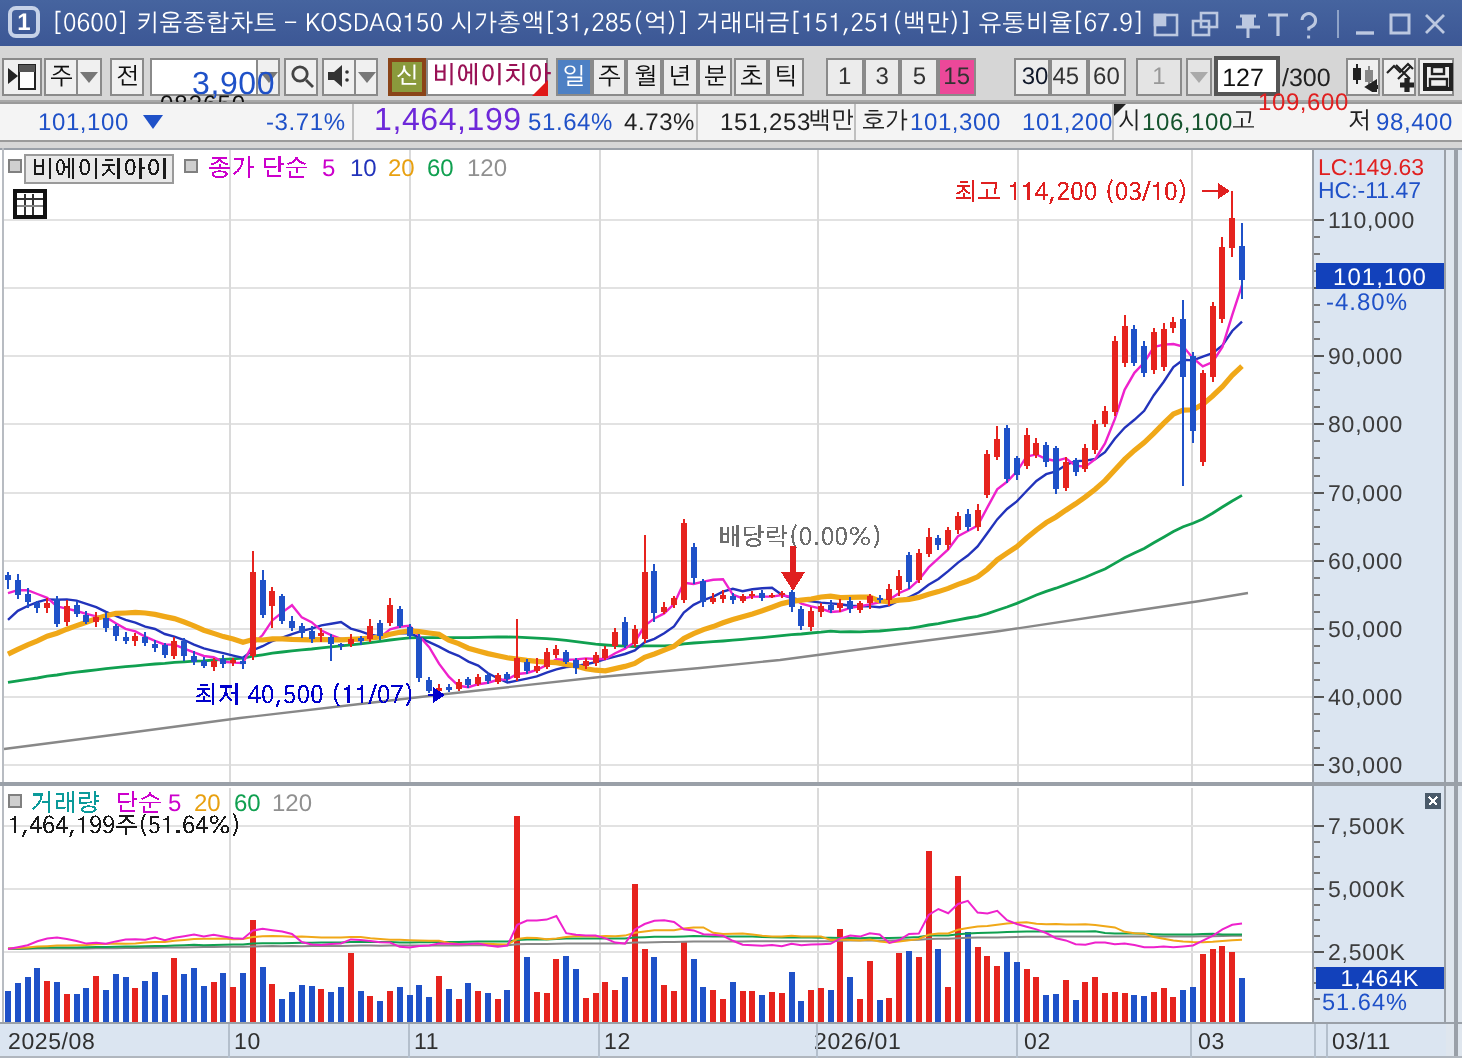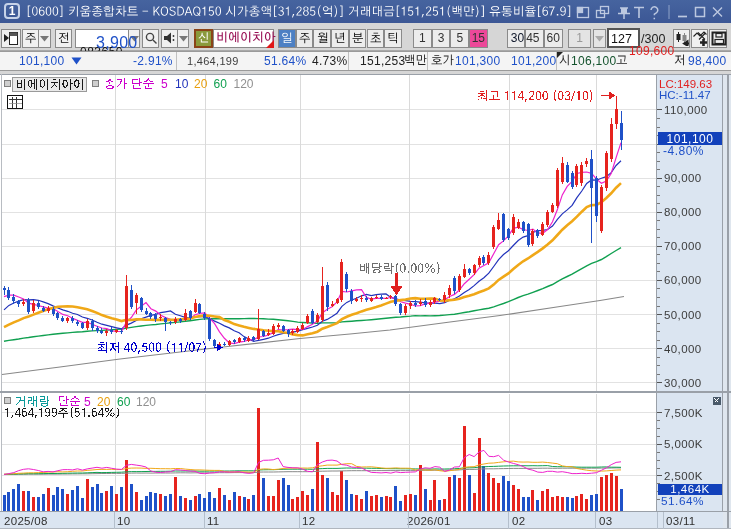--- a/index.html
+++ b/index.html
@@ -134,25 +134,25 @@
     <rect x="1.5" y="1.5" width="13" height="12" stroke-width="2"></rect>
     <rect x="5" y="2.5" width="6" height="3.5" stroke-width="1.2"></rect>
     <rect x="4" y="8.5" width="8.5" height="4" stroke-width="1.2"></rect>
   </svg>
 <div class="abs" style="left:0;top:51px;width:731px;height:20px;background:#f4f4f4;border:1px solid #9a9a9a;border-left:none;border-right:none"></div>
 <div class="abs" style="left:19px;top:54px;font-size:12px;color:#1f51c8;font-weight:normal;letter-spacing:0.3px;line-height:14px">101,100</div>
 <svg class="abs" style="left:71px;top:57px" width="11" height="8">
     <path d="M0.5 0.5 h10 l-5 7 z" fill="#1f51c8"></path>
   </svg>
 <div class="abs" style="left:96px;top:36px;font-size:16px;color:#1f51c8;font-weight:normal;letter-spacing:0.3px;line-height:14px">3,900</div>
-<div class="abs" style="left:133px;top:54px;font-size:12px;color:#1f51c8;font-weight:normal;letter-spacing:0.3px;line-height:14px">-2.91%</div>
+<div class="abs" style="left:133px;top:54px;font-size:12px;color:#1f51c8;font-weight:normal;letter-spacing:0.3px;line-height:14px">-3.71%</div>
 <div class="abs" style="left:176px;top:52px;width:1px;height:18px;background:#c0c0c0"></div>
 <div class="abs" style="left:348px;top:52px;width:1px;height:18px;background:#c0c0c0"></div>
 <div class="abs" style="left:427px;top:52px;width:1px;height:18px;background:#c0c0c0"></div>
-<div class="abs" style="left:187px;top:54px;font-size:11px;color:#404040;font-weight:normal;letter-spacing:0.3px;line-height:14px">1,464,199</div>
+<div class="abs" style="left:187px;top:54px;font-size:16px;color:#6d28d9;font-weight:normal;letter-spacing:0.3px;line-height:14px">1,464,199</div>
 <div class="abs" style="left:264px;top:54px;font-size:12px;color:#1f51c8;font-weight:normal;letter-spacing:0.3px;line-height:14px">51.64%</div>
 <div class="abs" style="left:312px;top:54px;font-size:12px;color:#222;font-weight:normal;letter-spacing:0.3px;line-height:14px">4.73%</div>
 <div class="abs" style="left:360px;top:54px;font-size:12px;color:#222;font-weight:normal;letter-spacing:0.3px;line-height:14px">151,253</div>
 <svg class="abs" style="left:404px;top:54.5px;overflow:visible" width="30" height="14">
     <path transform="translate(0,9.2)" d="M1.3 -3.5V-9.1H2.2V-7.1H4.7V-9.1H5.6V-3.5ZM2.2 -4.3H4.7V-6.4H2.2ZM6.9 -2.9V-9.5H7.7V-6.5H9.2V-9.6H10.0V-2.7H9.2V-5.7H7.7V-2.9ZM2.5 -1.3V-2.1H10.0V1.2H9.1V-1.3Z M12.8 -3.8V-8.9H17.9V-3.8ZM13.7 -4.5H17.0V-8.1H13.7ZM20.1 -1.7V-9.6H21.0V-6.3H22.5V-5.4H21.0V-1.7ZM14.2 0.7V-2.5H15.1V-0.1H21.4V0.7Z" fill="#222"></path>
   </svg>
 <svg class="abs" style="left:431px;top:54.5px;overflow:visible" width="30" height="14">
     <path transform="translate(0,9.2)" d="M3.3 -8.5V-9.2H8.2V-8.5ZM1.3 -6.5V-7.3H10.2V-6.5ZM2.1 -3.9Q2.1 -4.8 3.1 -5.2Q4.1 -5.6 5.8 -5.6Q7.4 -5.6 8.4 -5.2Q9.5 -4.8 9.5 -3.9Q9.5 -3.1 8.4 -2.7Q7.4 -2.2 5.8 -2.2Q4.1 -2.2 3.1 -2.7Q2.1 -3.1 2.1 -3.9ZM3.1 -3.9Q3.1 -2.9 5.8 -2.9Q8.4 -2.9 8.4 -3.9Q8.4 -4.9 5.8 -4.9Q3.1 -4.9 3.1 -3.9ZM0.5 0.1V-0.7H5.3V-2.6H6.2V-0.7H11.0V0.1Z M12.3 -1.1Q14.3 -2.4 15.5 -4.2Q16.7 -6.0 16.7 -7.8H12.8V-8.6H17.6Q17.6 -3.7 12.9 -0.5ZM19.9 1.1V-9.6H20.8V-5.0H22.6V-4.1H20.8V1.1Z" fill="#222"></path>
   </svg>
 <div class="abs" style="left:455px;top:54px;font-size:12px;color:#1f51c8;font-weight:normal;letter-spacing:0.3px;line-height:14px">101,300</div>

